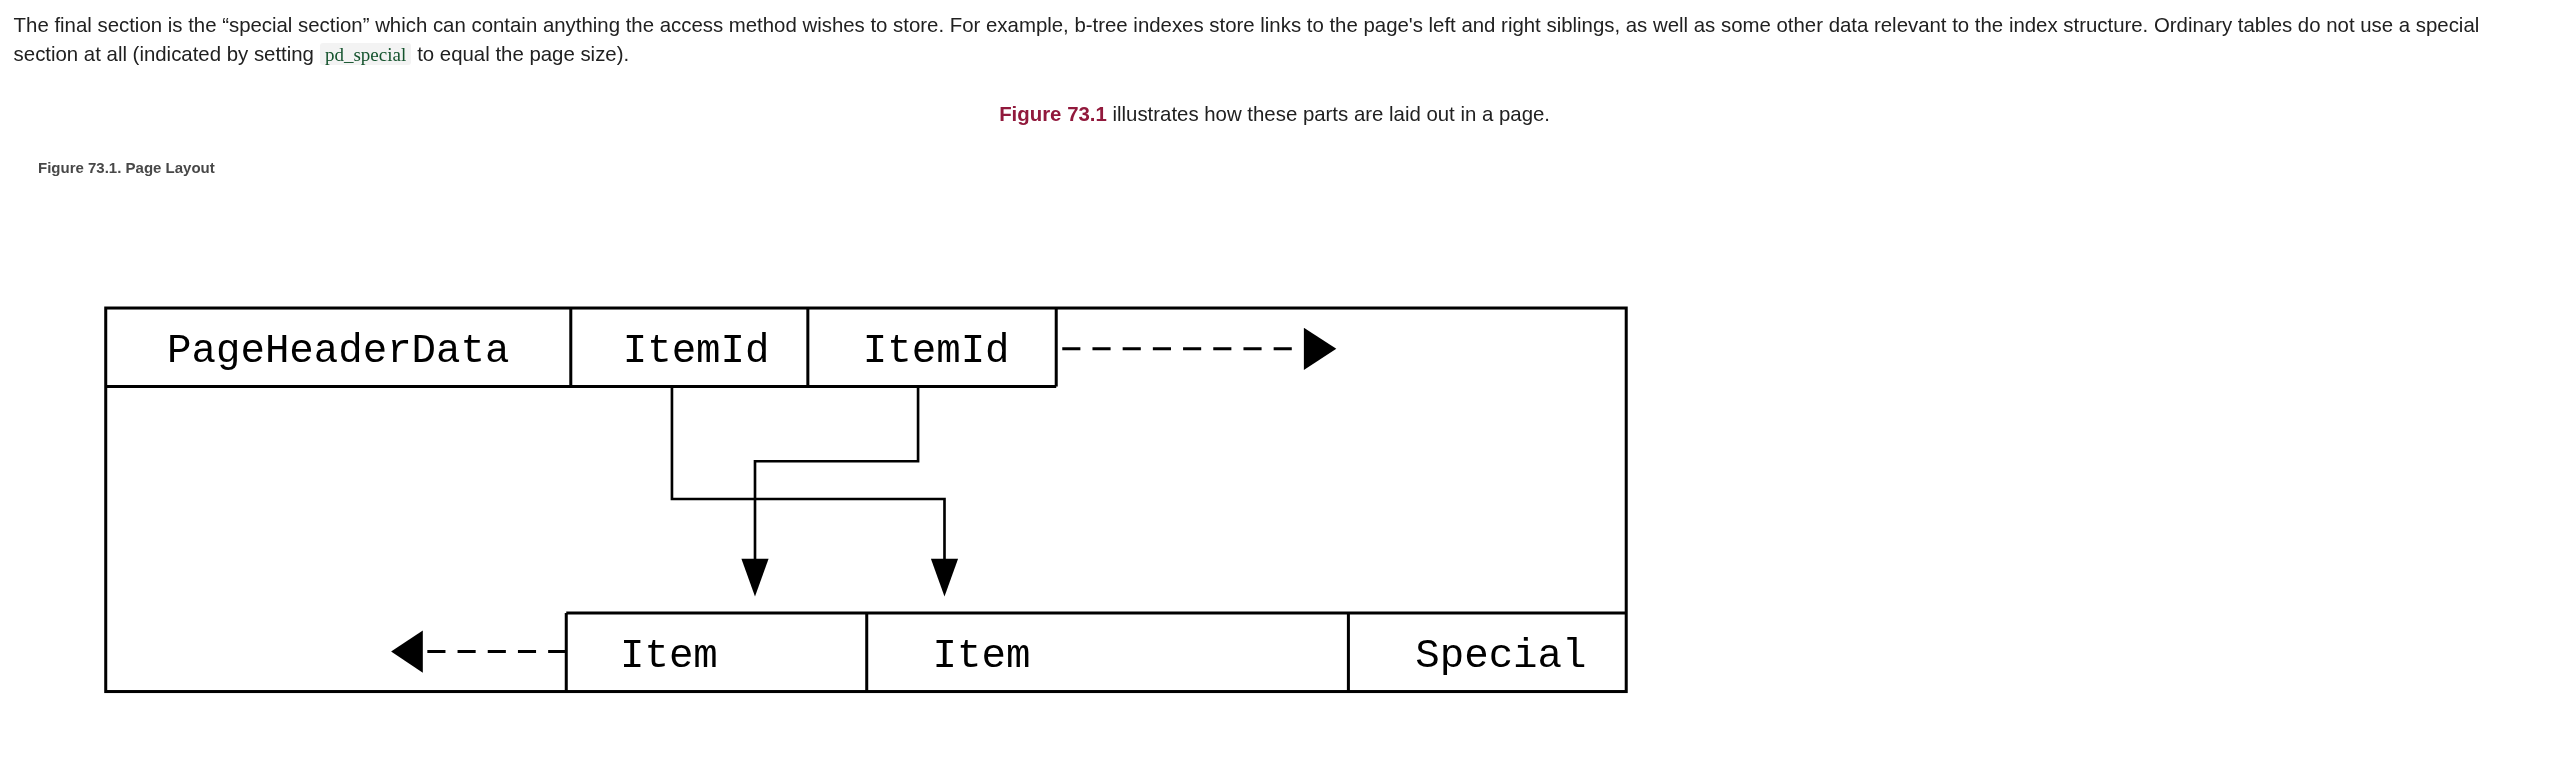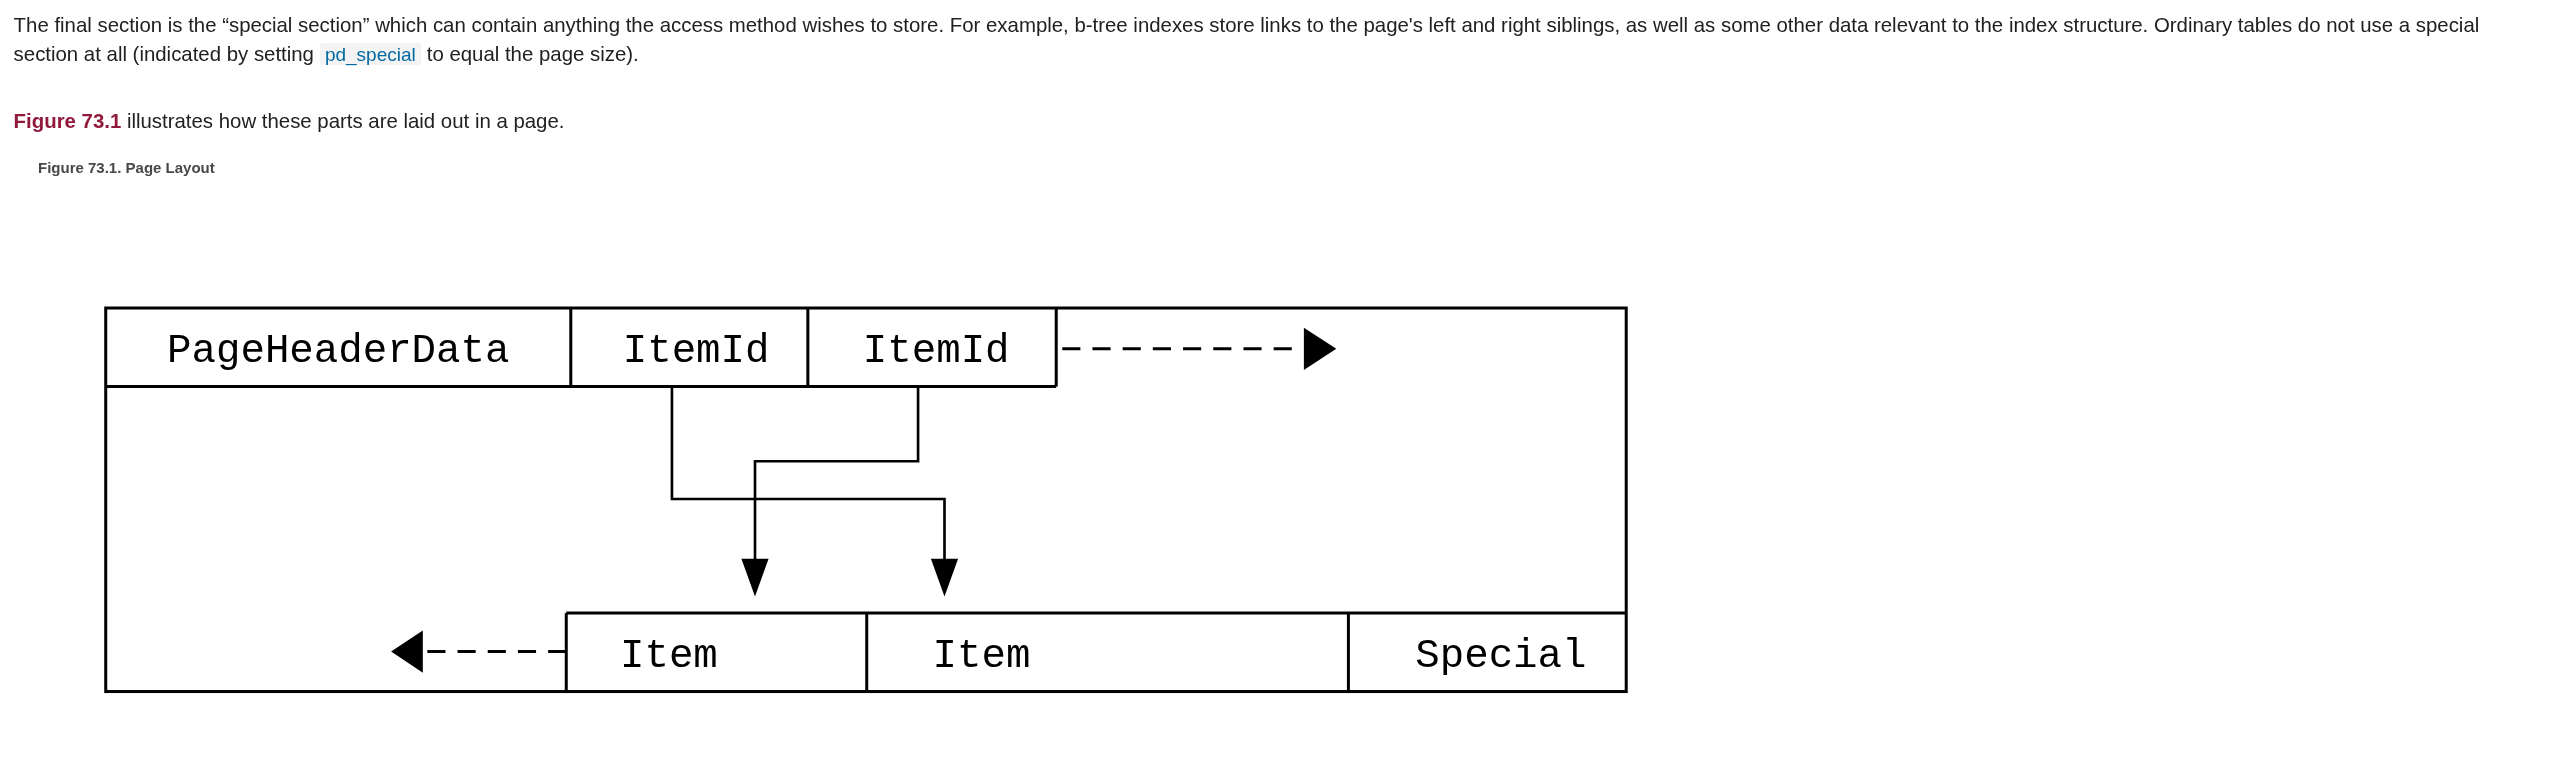--- a/index.html
+++ b/index.html
@@ -26,30 +26,31 @@
     font-size: 20.4px;
     line-height: 29px;
     color: #212121;
     margin: 0;
   }
   .para-1 {
     top: 10.6px;
     width: 2522px;
   }
   .para-2 {
-    top: 107px;
+    top: 100px;
     width: 2522px;
+    text-align: center;
   }
   .inline-code {
-    font-family: Liberation Sans, sans-serif;
+    font-family: Liberation Serif, serif;
     font-size: 19px;
     background: #f3f3f3;
     border-radius: 3px;
     padding: 0.8px 5.3px;
-    color: #0369a1;
+    color: #14532d;
     white-space: nowrap;
     margin-top: 25px;
   }
   .figure-link {
     color: #91193c;
     font-weight: bold;
     text-decoration: none;
     cursor: pointer;
   }
   .figure-caption {

